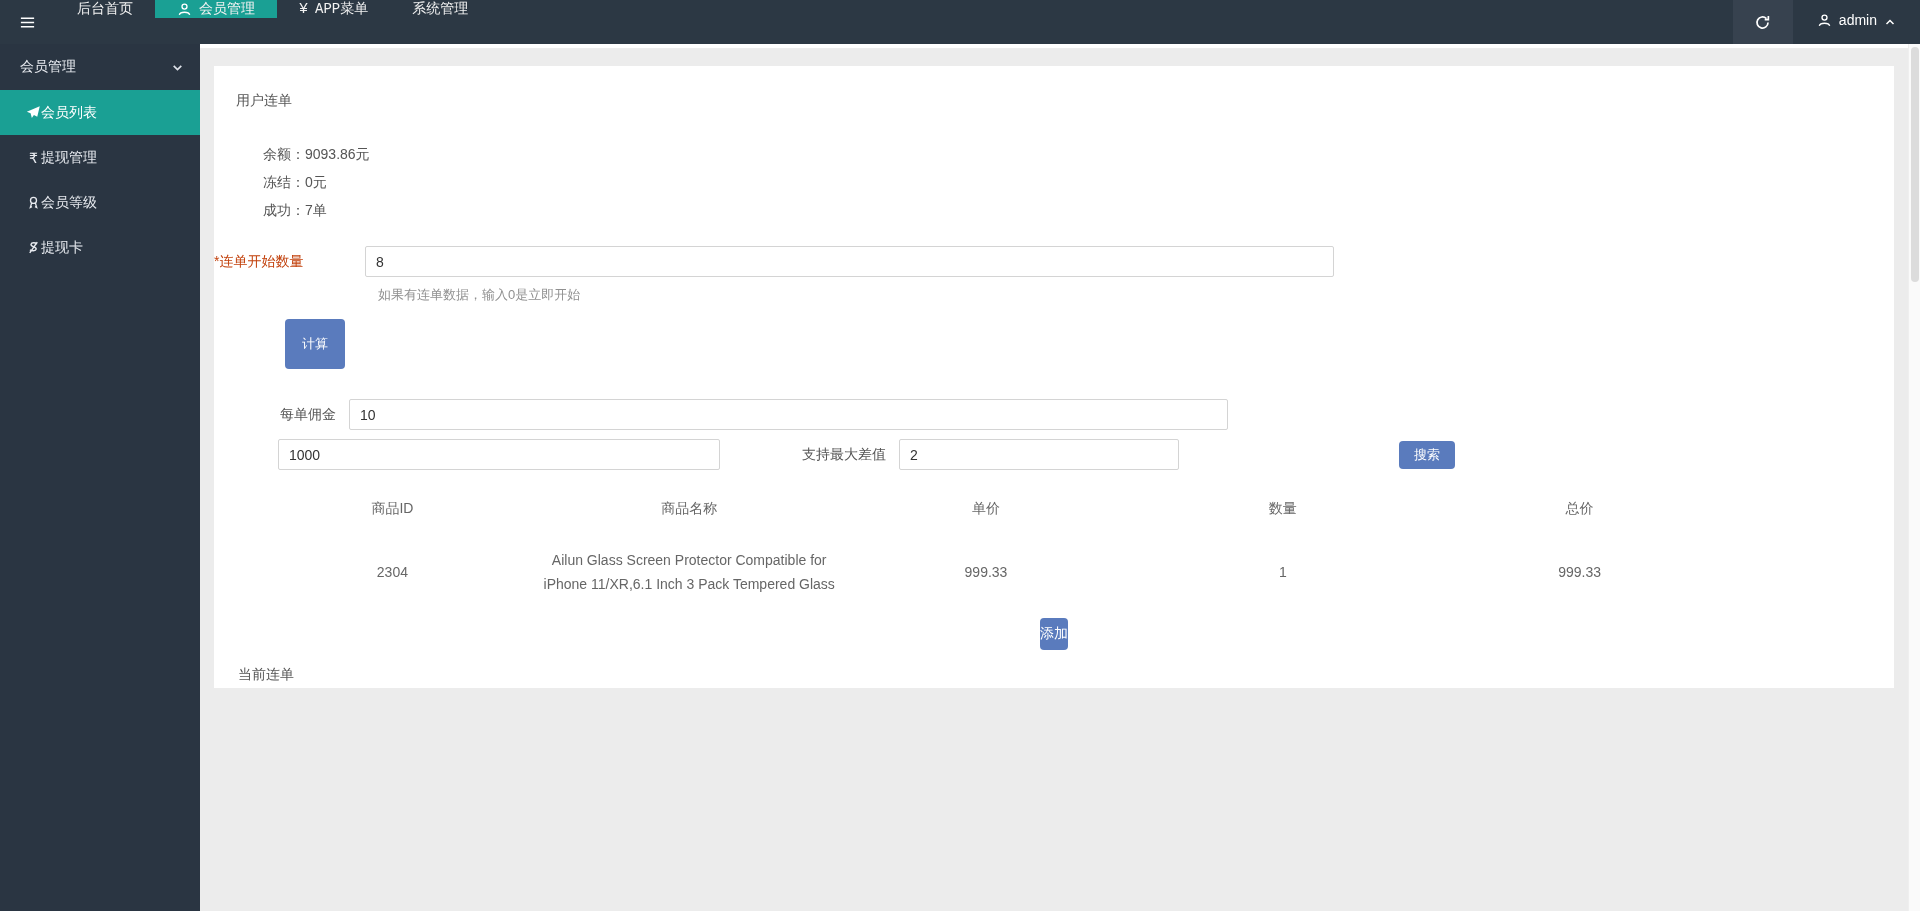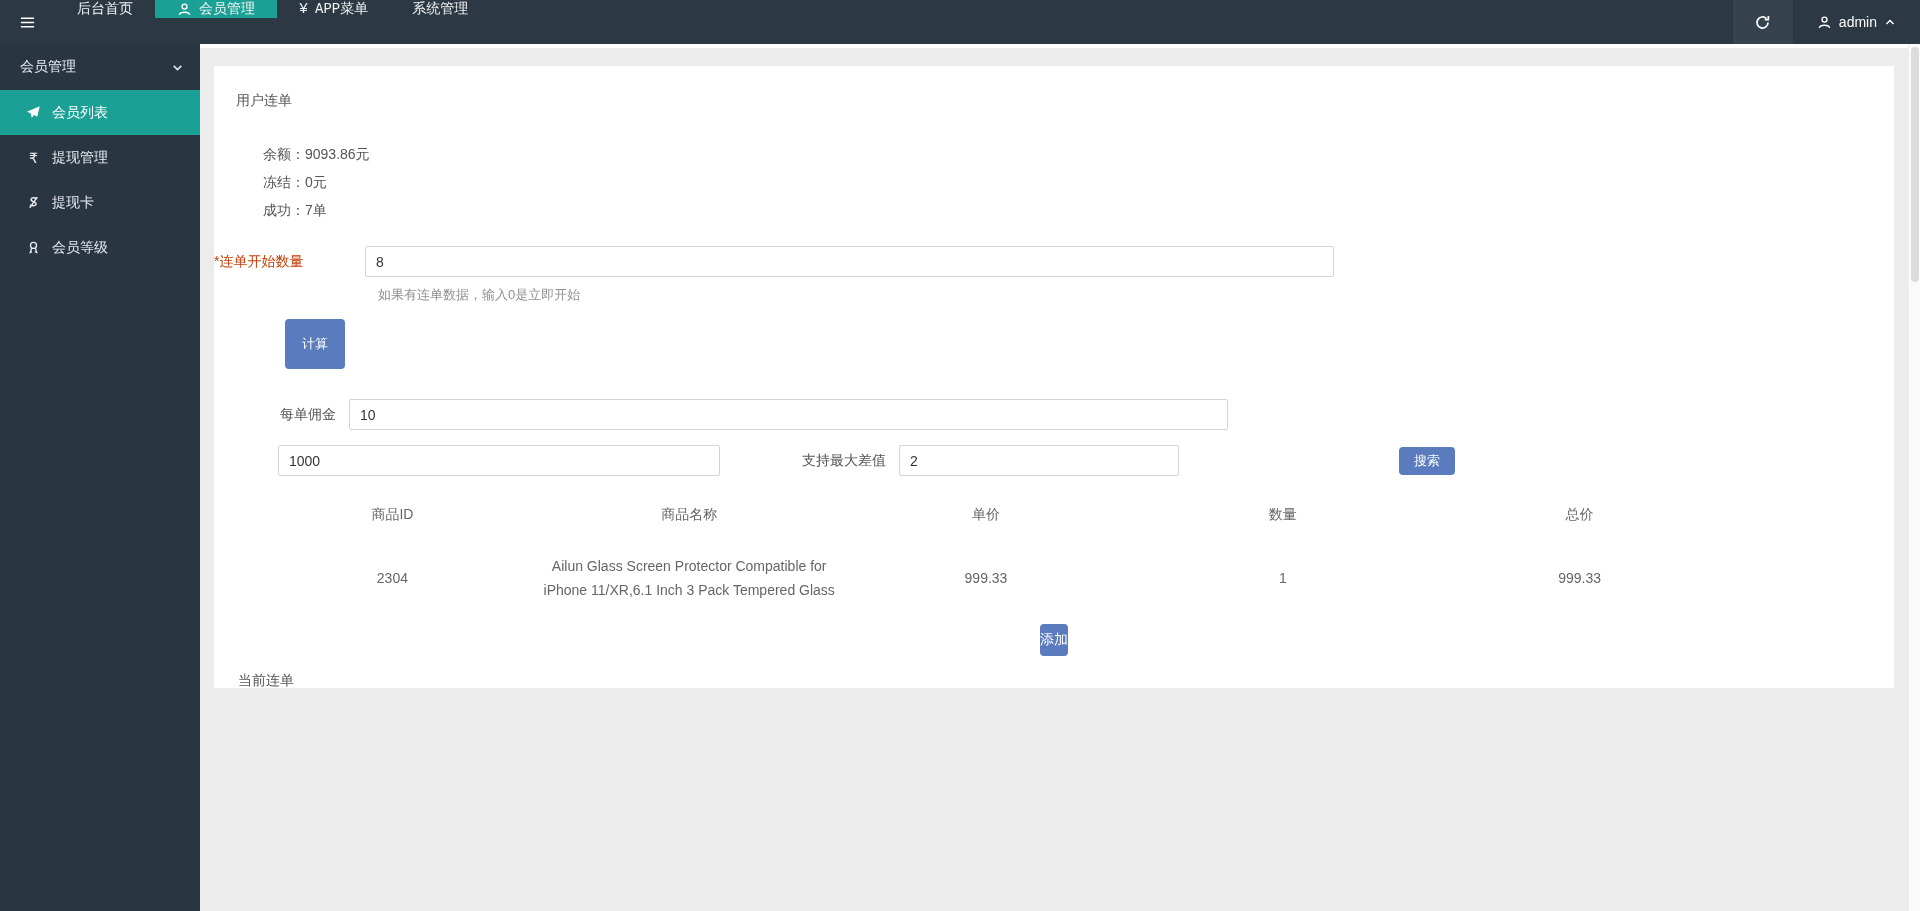--- a/index.html
+++ b/index.html
@@ -21,32 +21,32 @@
   .nav-toggle { display: flex; align-items: center; padding: 0 19px; cursor: pointer; }
   .nav { display: flex; align-items: flex-start; font-family: Liberation Mono, monospace; }
   .nav-item {
     display: flex; align-items: center; gap: 7px; padding: 0 22px;
     font-size: 14px; color: #f2f2f2; cursor: pointer; text-decoration: none;
   }
   .nav-item.active { background: #1aa094; }
   .yen { font-size: 15px; }
   .nav-right { margin-left: auto; display: flex; align-items: stretch; }
   .nav-refresh { width: 60px; display: flex; align-items: center; justify-content: center; background: #37424f; cursor: pointer; }
-  .nav-user { display: flex; align-items: center; gap: 7px; padding: 8px 24px; cursor: pointer; font-size: 14px; }
+  .nav-user { display: flex; align-items: flex-end; gap: 7px; padding: 16px 24px; cursor: pointer; font-size: 14px; }
   
   .sidebar {
     position: fixed; top: 44px; left: 0; bottom: 0; width: 200px;
     background: #2a3542; color: #e8ebf0; z-index: 15;
   }
   .side-group {
     height: 46px; display: flex; align-items: center; justify-content: space-between;
     padding: 0 16px 0 20px; font-size: 14px; cursor: pointer;
   }
   .side-item {
-    height: 45px; display: flex; align-items: center; gap: 11px;
+    height: 45px; display: flex; align-items: center; 
     padding-left: 26px; font-size: 14px; cursor: pointer;
   }
   .side-item.active { background: #1aa094; color: #fff; }
   .glyph-icon { width: 15px; text-align: center; font-size: 14px; }
   
   .breadcrumb {
     margin-left: 200px; height: 49px; background: #fff; border-bottom: 1px solid #ededed;
     display: flex; align-items: center; padding-left: 22px; gap: 9px;
   }
   .crumb-glyph { color: #b3b3b3; font-size: 17px; line-height: 1; }
@@ -68,21 +68,21 @@
   .input-start { width: 969px; }
   .hint { margin: 9px 0 0 164px; font-size: 13px; color: #909090; }
   button {
     background: #5a7bbd; border: none; color: #fff; border-radius: 4px;
     font-size: 13px; cursor: pointer; font-family: "Liberation Sans", "DejaVu Sans", sans-serif;
   }
   .btn-calc { padding: 16px 17px; margin: 15px 0 0 71px; display: inline-block; }
   .row-commission { margin-top: 30px; border-radius: 14px; }
   .row-commission .form-label { margin-left: 66px; margin-right: 13px; color: #555; }
   .input-commission { width: 879px; }
-  .row-search { margin-top: 15px; }
+  .row-search { margin-top: 9px; }
   .input-price { width: 442px; margin-left: 64px; }
   .label-diff { margin-left: 82px; margin-right: 13px; color: #555; }
   .input-diff { width: 280px; }
   .btn-search { padding: 5px 15px; margin-left: 220px; }
   table { border-collapse: collapse; table-layout: fixed; width: 1484px; margin-left: 30px; }
   th, td { text-align: center; font-weight: 400; color: #666; font-size: 14px; }
   .t1 { margin-top: 12px; }
   .t1 th { padding: 18px 0 12px; }
   .t1 td { padding-top: 18px; line-height: 24px; }
   .btn-add { display: block; margin: 22px auto 0; padding: 7px 0; font-size: 14px; }
@@ -157,31 +157,31 @@
         <path d="M16.5 1.5L1 8l4.5 1.8L7 15.5l2.5-3.4 4 1.9z" fill="#fff"></path>
       </svg>
     <span>会员列表</span>
   </div>
   <div class="side-item">
     <span class="glyph-icon">₹</span>
     <span>提现管理</span>
   </div>
   <div class="side-item">
     <svg width="15" height="15" viewBox="0 0 18 18">
+        <circle cx="9" cy="6.5" r="3.6" fill="none" stroke="#e8ebf0" stroke-width="1.6"></circle>
+        <path d="M6.8 9.5L5.2 15l2-1M11.2 9.5l1.6 5.5-2-1" fill="none" stroke="#e8ebf0" stroke-width="1.6"></path>
+      </svg>
+    <span>会员等级</span>
+  </div>
+  <div class="side-item">
+    <svg width="15" height="15" viewBox="0 0 18 18">
         <path d="M13 4.8C11.5 3 6.5 2.6 6 5.2c-.6 3 6.8 2.6 6.2 5.8-.5 2.6-5.6 2.4-7.4.6" fill="none" stroke="#e8ebf0" stroke-width="1.7"></path>
         <path d="M13.5 2.5l-9 13" stroke="#e8ebf0" stroke-width="1.7"></path>
       </svg>
     <span>提现卡</span>
-  </div>
-  <div class="side-item">
-    <svg width="15" height="15" viewBox="0 0 18 18">
-        <circle cx="9" cy="6.5" r="3.6" fill="none" stroke="#e8ebf0" stroke-width="1.6"></circle>
-        <path d="M6.8 9.5L5.2 15l2-1M11.2 9.5l1.6 5.5-2-1" fill="none" stroke="#e8ebf0" stroke-width="1.6"></path>
-      </svg>
-    <span>会员等级</span>
   </div>
 </aside>
 
 <div class="breadcrumb">
   <span class="crumb-glyph">»</span>
   <span class="crumb-label">新增连单</span>
 </div>
 
 <main class="page">
   <section class="card">

